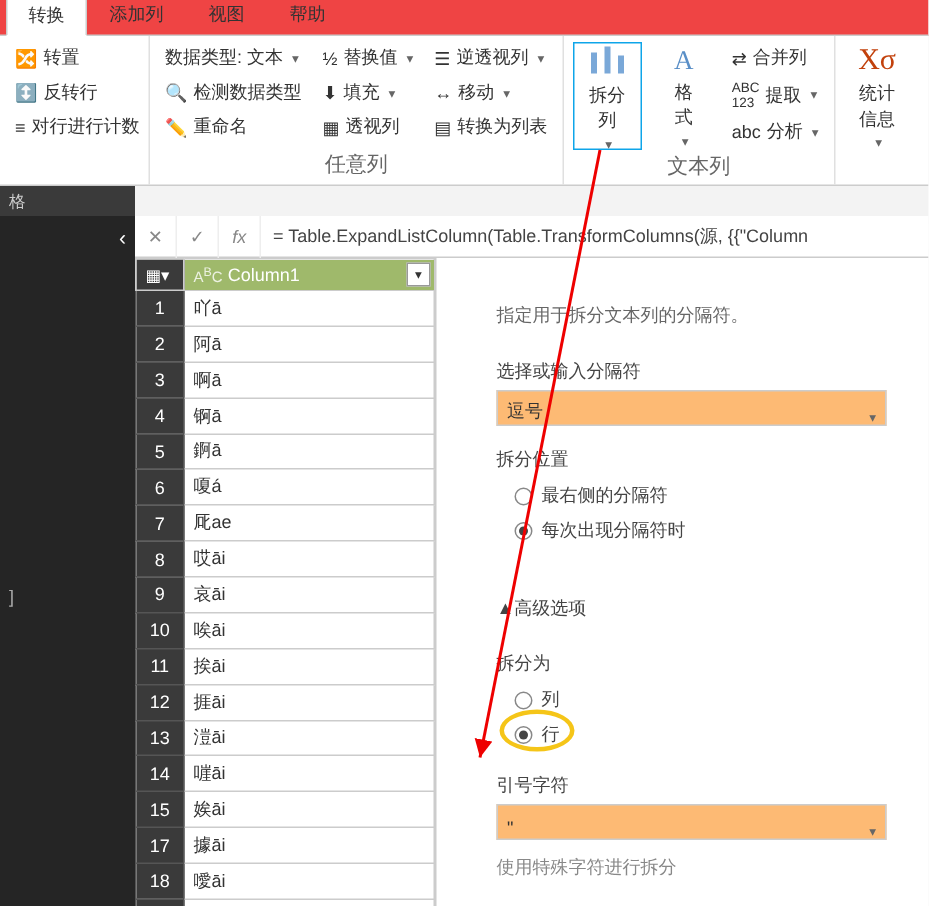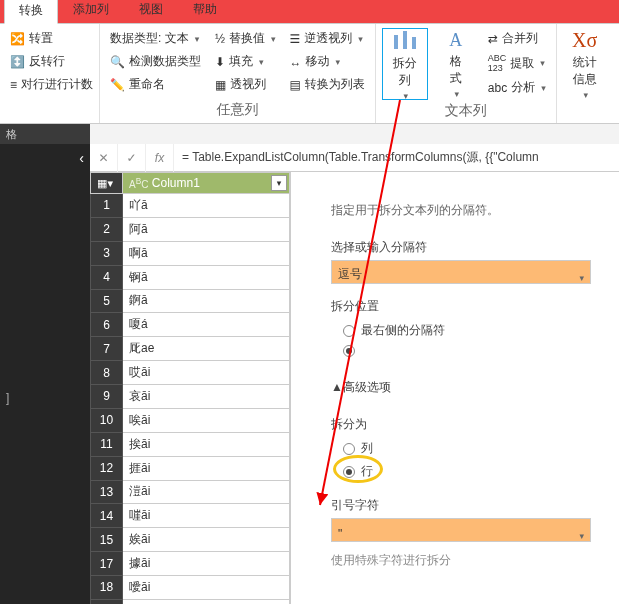--- a/index.html
+++ b/index.html
@@ -49,21 +49,21 @@
 
   
   .dialog { position: absolute; left: 200px; top: 0; right: 0; bottom: 0; background: #fff; border-left: 1px solid #ccc; padding: 30px 24px 10px 40px; overflow: hidden; }
   .dialog h2 { font-size: 22px; font-weight: normal; color: #333; margin-bottom: 10px; }
   .dialog .desc { font-size: 12px; color: #666; margin-bottom: 20px; }
   .section-label { font-size: 12px; color: #444; margin-bottom: 4px; margin-top: 14px; }
   .select { width: 260px; height: 24px; border: 1px solid #ccc; background: #fdba74; padding: 0 6px; font-size: 12px; display: flex; align-items: flex-end; justify-content: space-between; cursor: pointer; }
   .radio-row { display: flex; align-items: center; gap: 6px; font-size: 12px; color: #444; padding: 3px 0 3px 12px; }
   .radio { width: 12px; height: 12px; border: 1px solid #888; border-radius: 50%; display: inline-flex; align-items: center; justify-content: center; }
   .radio.sel::after { content: ""; width: 6px; height: 6px; background: #444; border-radius: 50%; }
-  .adv-toggle { font-size: 12px; color: #444; margin-top: 19px; cursor: pointer; }
+  .adv-toggle { font-size: 12px; color: #444; margin-top: 32px; cursor: pointer; }
   .yellow-circle { position: absolute; border: 3px solid #f5c518; border-radius: 50%; width: 50px; height: 28px; pointer-events: none; }
   .checkbox-row { display: flex; align-items: center; gap: 6px; font-size: 12px; color: #888; margin-top: 10px; }
   
   
   .arrow-line { position: absolute; pointer-events: none; }
   .sec-title-left { width:90px; background:#3a3a3a; color:#ccc; height:20px; display:flex; align-items:center; padding-left:6px; font-size:11px;}
 </style>
 </head>
 <body>
 
@@ -323,20 +323,21 @@
           <span class="dd">▾</span>
         </div>
 
         <div class="section-label">拆分位置</div>
         <div class="radio-row">
             <span class="radio"></span>
             <span>最右侧的分隔符</span>
           </div>
         <div class="radio-row">
             <span class="radio sel"></span>
+            <span>每次出现分隔符时</span>
           </div>
 
         <div class="adv-toggle">▲<span>高级选项</span></div>
         <div class="section-label" style="margin-top:20px">拆分为</div>
         <div style="position:relative">
           <div class="radio-row">
               <span class="radio"></span>
               <span>列</span>
             </div>
           <div class="radio-row">

